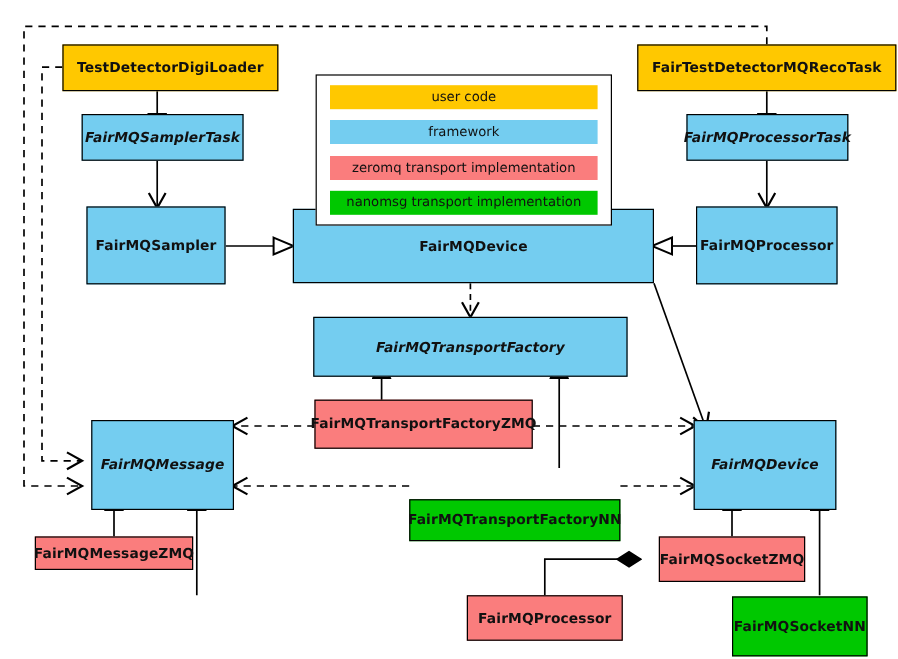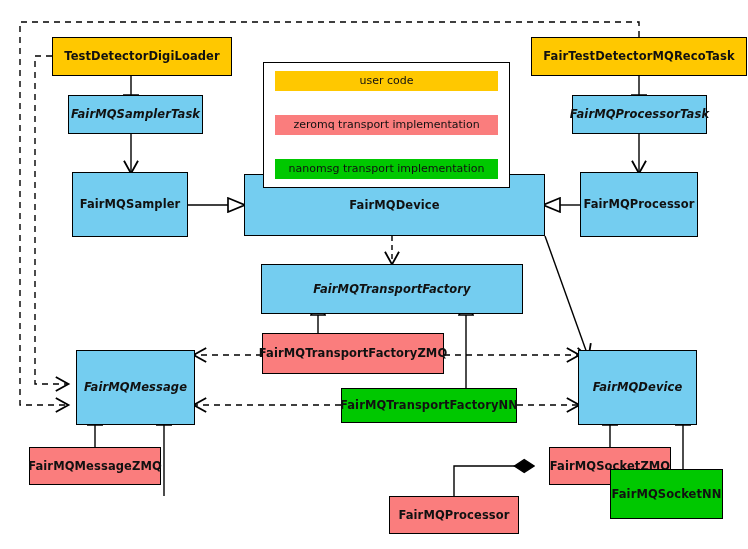--- a/index.html
+++ b/index.html
@@ -22,21 +22,21 @@
     font-weight:bold;
     color:#111111;
     line-height:1.1;
     letter-spacing:.1px;
     z-index:3;
   }
   .node.abstract{font-style:italic;}
   .usercode{background:#FFC800;}
   .framework{background:#74CDF0;}
   .zmq{background:#FA7D7D;}
-  .nn{background:#00C800;}
+  .nn{background:#00C800;margin-top:28px;}
 
   
   #legend{
     position:absolute;
     left:263px;top:30px;width:247px;height:126px;
     background:#ffffff;
     border:1.5px solid #000000;
     box-sizing:border-box;
     padding:8px 11px;
     display:flex;flex-direction:column;justify-content:space-between;
@@ -113,20 +113,21 @@
       <line x1="610" y1="447" x2="610" y2="425" marker-end="url(#mk-gen-up)"></line>
 
       <line x1="683" y1="496" x2="683" y2="425" marker-end="url(#mk-gen-up)"></line>
 
       <path d="M454,496 L454,466 L534,466" marker-end="url(#mk-diamond)"></path>
     </g>
   </svg>
 
   <div id="legend">
     <div class="legend-row" style="background:#FFC800;">user code</div>
+    <div class="legend-row" style="background:#74CDF0;">framework</div>
     <div class="legend-row" style="background:#FA7D7D;">zeromq transport implementation</div>
     <div class="legend-row" style="background:#00C800;">nanomsg transport implementation</div>
   </div>
 
   <div class="node usercode" style="left:52px;top:37px;width:180px;height:39px;">TestDetectorDigiLoader</div>
 
   <div class="node framework abstract" style="left:68px;top:95px;width:135px;height:39px;">FairMQSamplerTask</div>
 
   <div class="node framework" style="left:72px;top:172px;width:116px;height:65px;">FairMQSampler</div>
 
@@ -141,21 +142,21 @@
   <div class="node framework abstract" style="left:261px;top:264px;width:262px;height:50px;">FairMQTransportFactory</div>
 
   <div class="node zmq" style="left:262px;top:333px;width:182px;height:41px;">FairMQTransportFactoryZMQ</div>
 
   <div class="node nn" style="left:341px;top:388px;width:176px;height:35px;">FairMQTransportFactoryNN</div>
 
   <div class="node framework abstract" style="left:76px;top:350px;width:119px;height:75px;">FairMQMessage</div>
 
   <div class="node framework abstract" style="left:578px;top:350px;width:119px;height:75px;">FairMQDevice</div>
 
-  <div class="node zmq" style="left:29px;top:447px;width:132px;height:38px;">FairMQMessageZMQ</div>
+  <div class="node zmq" style="left:29px;top:447px;width:132px;height:28px;">FairMQMessageZMQ</div>
 
 
   <div class="node zmq" style="left:549px;top:447px;width:122px;height:38px;">FairMQSocketZMQ</div>
 
   <div class="node nn" style="left:610px;top:469px;width:113px;height:50px;">FairMQSocketNN</div>
 
   <div class="node zmq" style="left:389px;top:496px;width:130px;height:38px;">FairMQProcessor</div>
 
 </div>
 

